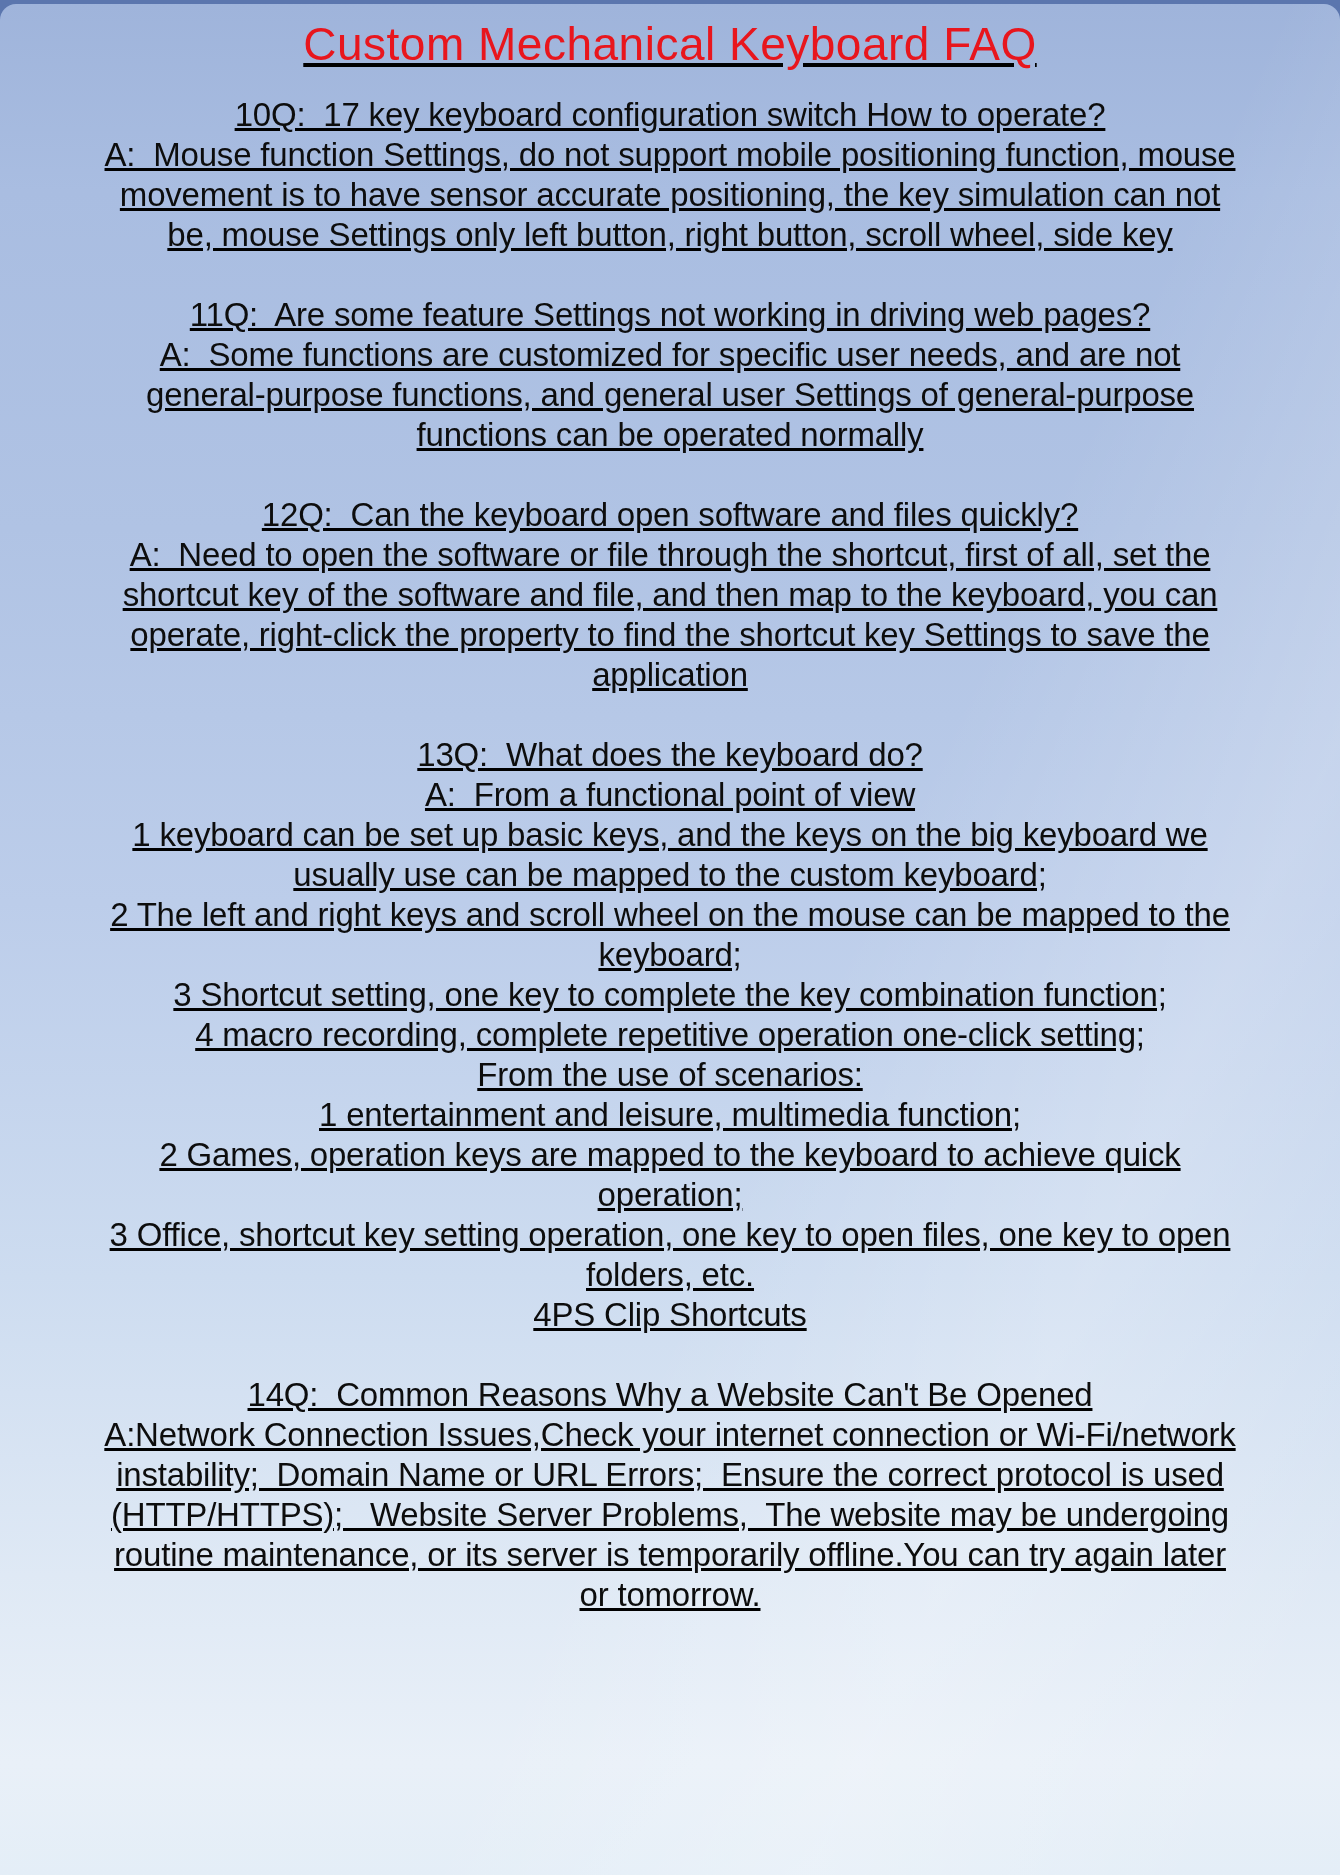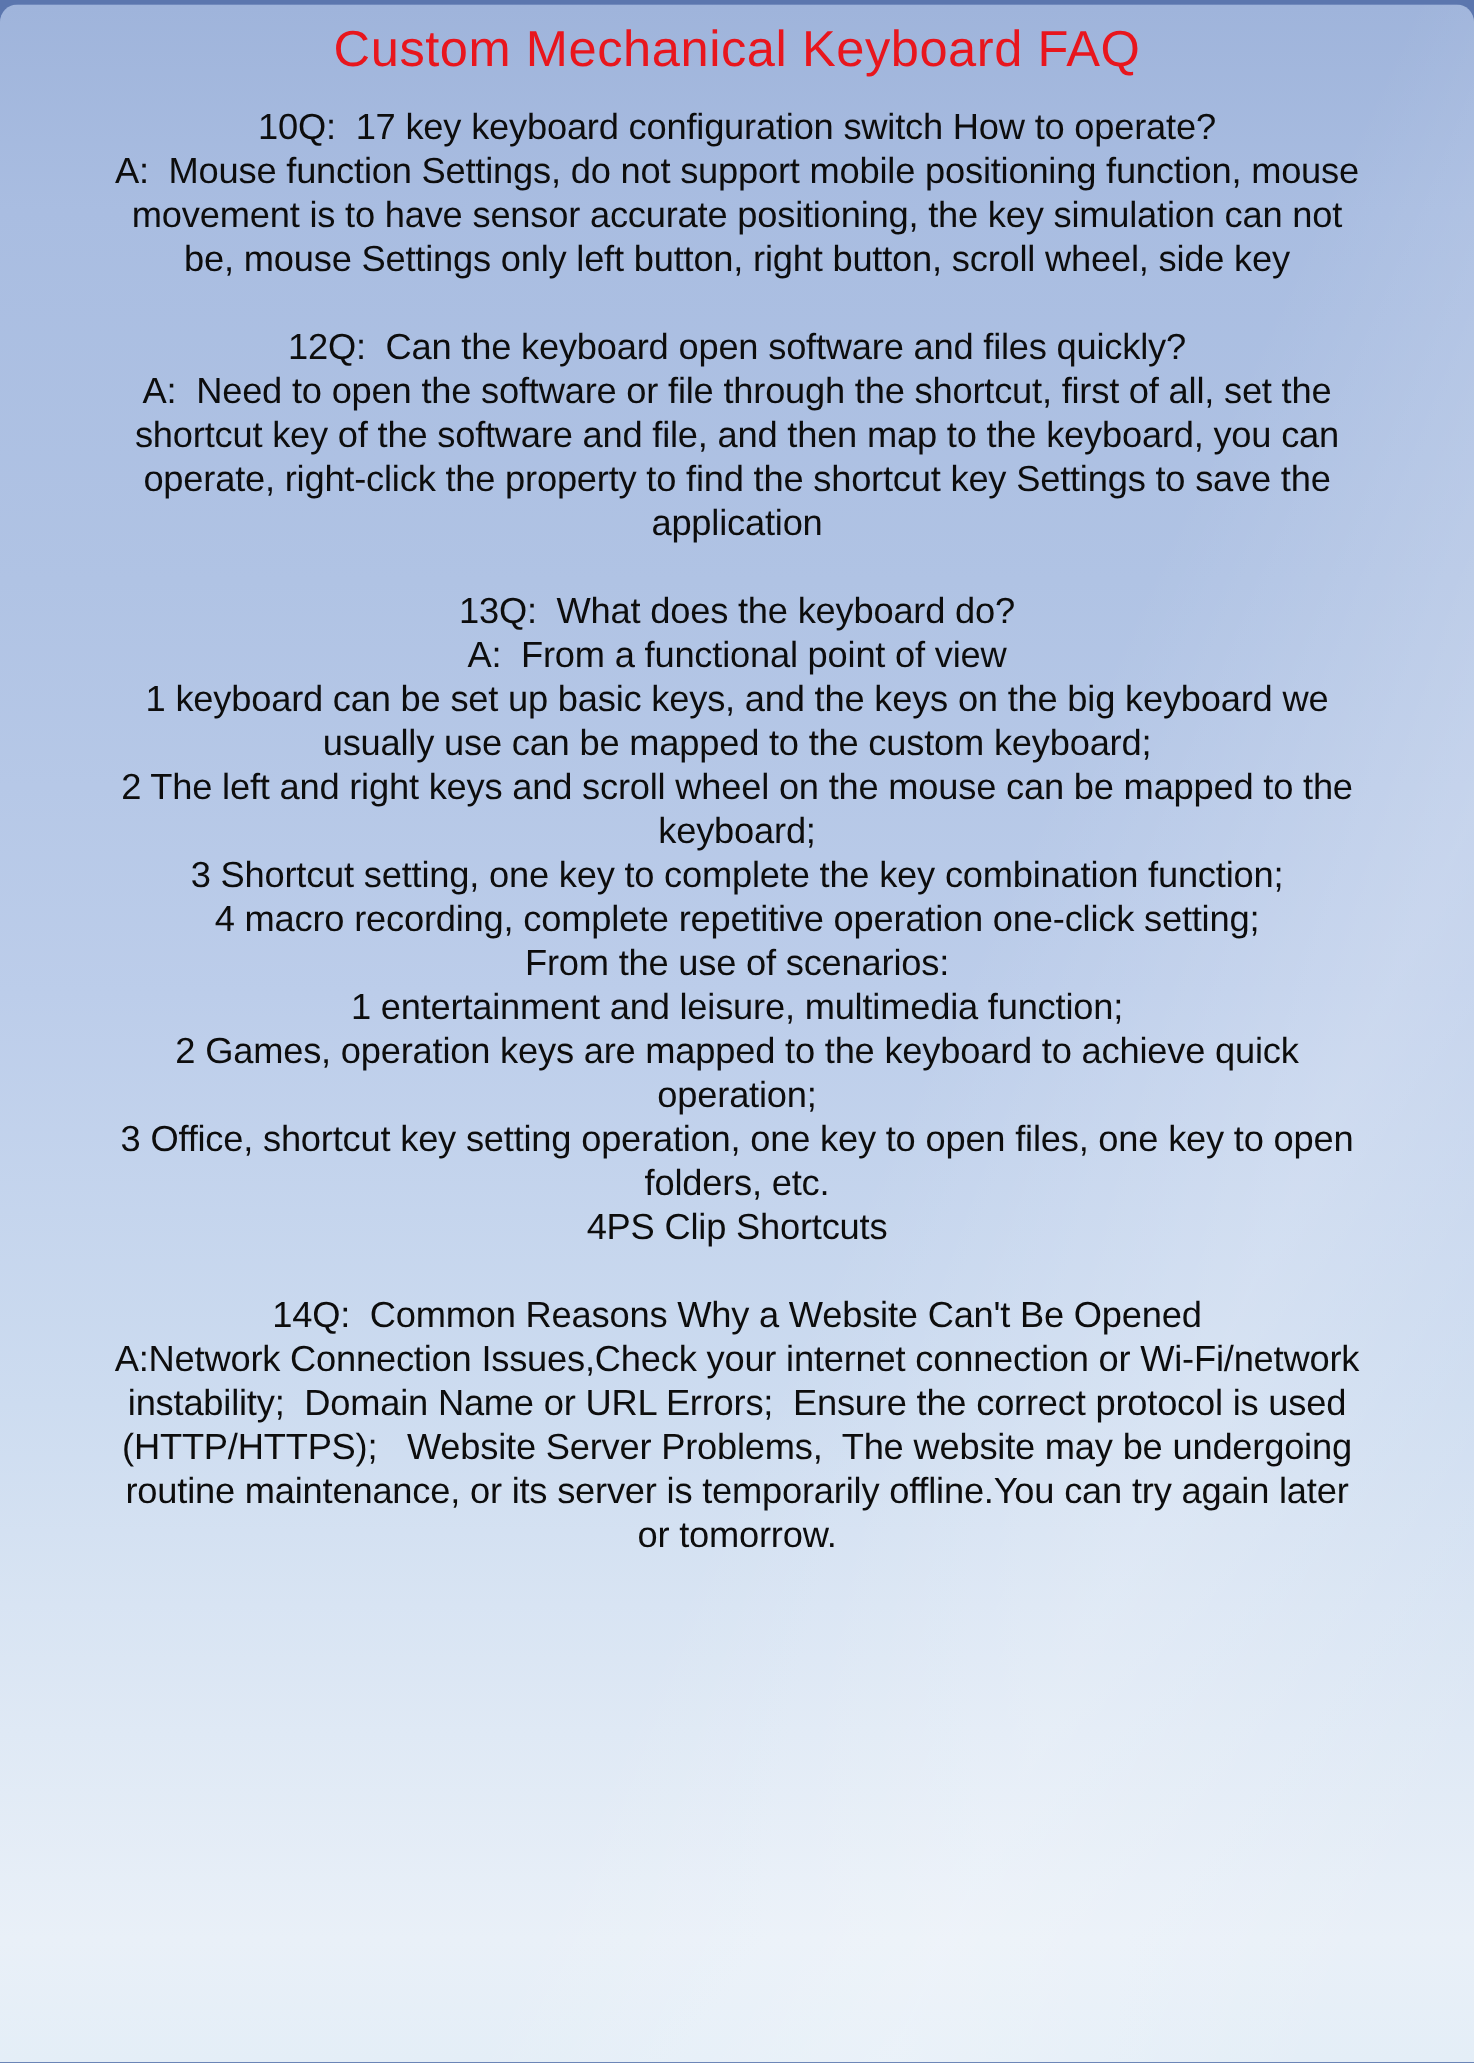--- a/index.html
+++ b/index.html
@@ -18,20 +18,21 @@
   .panel {
     position: absolute;
     top: 4px;
     left: 0;
     width: 1340px;
     height: 1871px;
     border-radius: 16px 16px 0 0;
     background:
       linear-gradient(115deg, rgba(255,255,255,0) 58%, rgba(255,255,255,0.22) 76%, rgba(255,255,255,0) 94%),
       linear-gradient(180deg, #9fb4db 0%, #a9bde1 10%, #b0c3e4 28%, #bccdea 48%, #cddcf0 68%, #dfe9f5 84%, #e9f0f8 94%, #e4eef7 100%);
+    text-decoration: underline;
   }
   .title {
     margin: 0;
     padding-top: 14px;
     font-size: 46px;
     line-height: 52px;
     font-weight: 400;
     letter-spacing: 0.5px;
     text-align: center;
     color: #e8161d;
@@ -52,20 +53,24 @@
 </head>
 <body>
 
 <div class="page">
   <div class="panel">
     <h1 class="title">Custom Mechanical Keyboard FAQ</h1>
     <div class="block first">10Q:  17 key keyboard configuration switch How to operate?
 A:  Mouse function Settings, do not support mobile positioning function, mouse
 movement is to have sensor accurate positioning, the key simulation can not
 be, mouse Settings only left button, right button, scroll wheel, side key</div>
+    <div class="block">11Q:  Are some feature Settings not working in driving web pages?
+A:  Some functions are customized for specific user needs, and are not
+general-purpose functions, and general user Settings of general-purpose
+functions can be operated normally</div>
     <div class="block">12Q:  Can the keyboard open software and files quickly?
 A:  Need to open the software or file through the shortcut, first of all, set the
 shortcut key of the software and file, and then map to the keyboard, you can
 operate, right-click the property to find the shortcut key Settings to save the
 application</div>
     <div class="block">13Q:  What does the keyboard do?
 A:  From a functional point of view
 1 keyboard can be set up basic keys, and the keys on the big keyboard we
 usually use can be mapped to the custom keyboard;
 2 The left and right keys and scroll wheel on the mouse can be mapped to the

